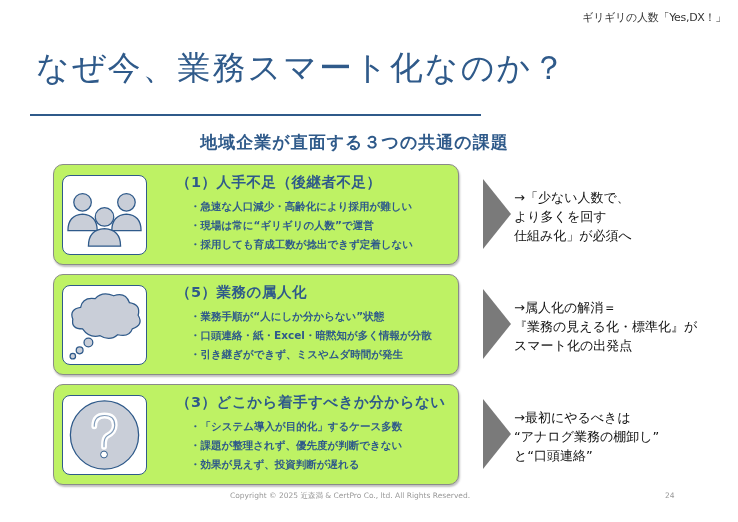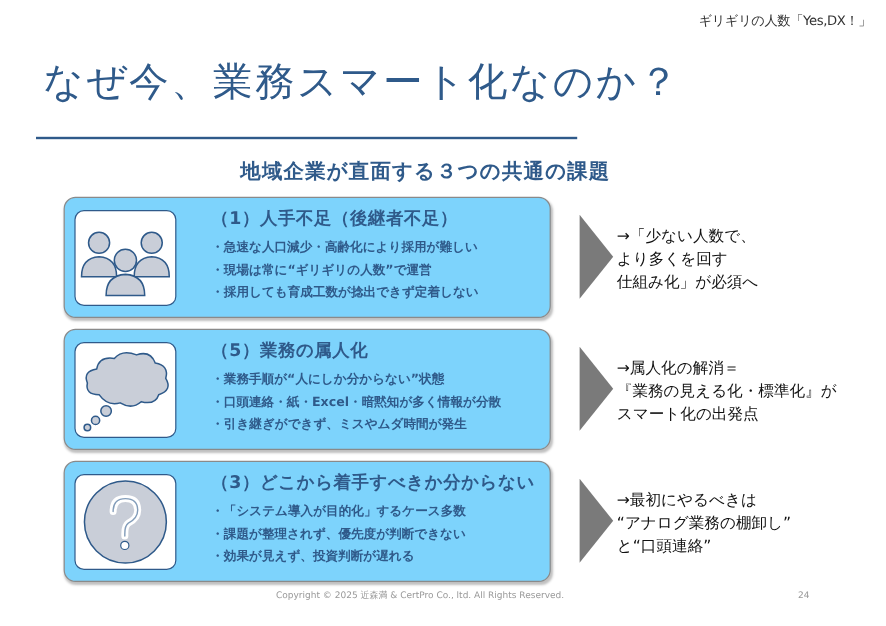--- a/index.html
+++ b/index.html
@@ -6,26 +6,26 @@
   html, body { width: 738px; height: 522px; background: #ffffff; overflow: hidden; }
   body { position: relative; font-family: "DejaVu Sans", "Liberation Sans", sans-serif; color: #333; }
 
   .tagline { position: absolute; right: 12px; top: 10px; font-size: 11px; color: #333; letter-spacing: -0.3px; }
 
   .title { position: absolute; left: 36px; top: 46px; font-size: 33px; font-weight: 200; color: #2f5a8a; letter-spacing: 2px; font-family: "DejaVu Sans", sans-serif; }
   .title-rule { position: absolute; left: 30px; top: 114px; width: 451px; height: 2px; background: #2f5a8a; }
 
   .subtitle { position: absolute; left: 0; width: 738px; top: 131px; text-align: center; font-size: 17px; font-weight: bold; color: #2f5a8a; letter-spacing: 1px; padding-right: 29px; }
 
-  .card { position: absolute; left: 53px; width: 406px; height: 101px; border: 1px solid #8a8a8a; border-radius: 10px; background: #7dd3fc; box-shadow: 1px 2px 2px rgba(0,0,0,0.25); }
+  .card { position: absolute; left: 53px; width: 406px; height: 101px; border: 1px solid #8a8a8a; border-radius: 10px; background: #bef264; box-shadow: 1px 2px 2px rgba(0,0,0,0.25); }
   .card .icon-box { position: absolute; left: 8px; top: 10px; width: 85px; height: 80px; border: 1.5px solid #2f5a8a; border-radius: 8px; background: #fff; overflow: hidden; }
   .card .icon-box svg { width: 100%; height: 100%; }
   .card .heading { position: absolute; left: 122px; top: 8px; font-size: 14.5px; font-weight: bold; color: #2f5a8a; letter-spacing: 0.5px; white-space: nowrap; }
   .card .bullets { position: absolute; left: 122px; top: 32px; list-style: none; }
-  .card .bullets li { font-size: 10.5px; font-weight: bold; color: #2f5a8a; line-height: 19px; white-space: nowrap; }
+  .card .bullets li { font-size: 10.5px; font-weight: bold; color: #2f5a8a; line-height: 19px; white-space: nowrap; margin-left: 14px; }
 
   .arrow { position: absolute; left: 483px; width: 0; height: 0; border-top: 35px solid transparent; border-bottom: 35px solid transparent; border-left: 28px solid #7a7a7a; }
 
   .result { position: absolute; left: 514px; font-size: 13px; color: #111; line-height: 19px; white-space: nowrap; }
 
   .footer { position: absolute; left: 230px; top: 491px; font-size: 7.5px; color: #999; }
   .page-num { position: absolute; left: 665px; top: 491px; font-size: 7.5px; color: #999; }
 </style>
 </head>
 <body>

